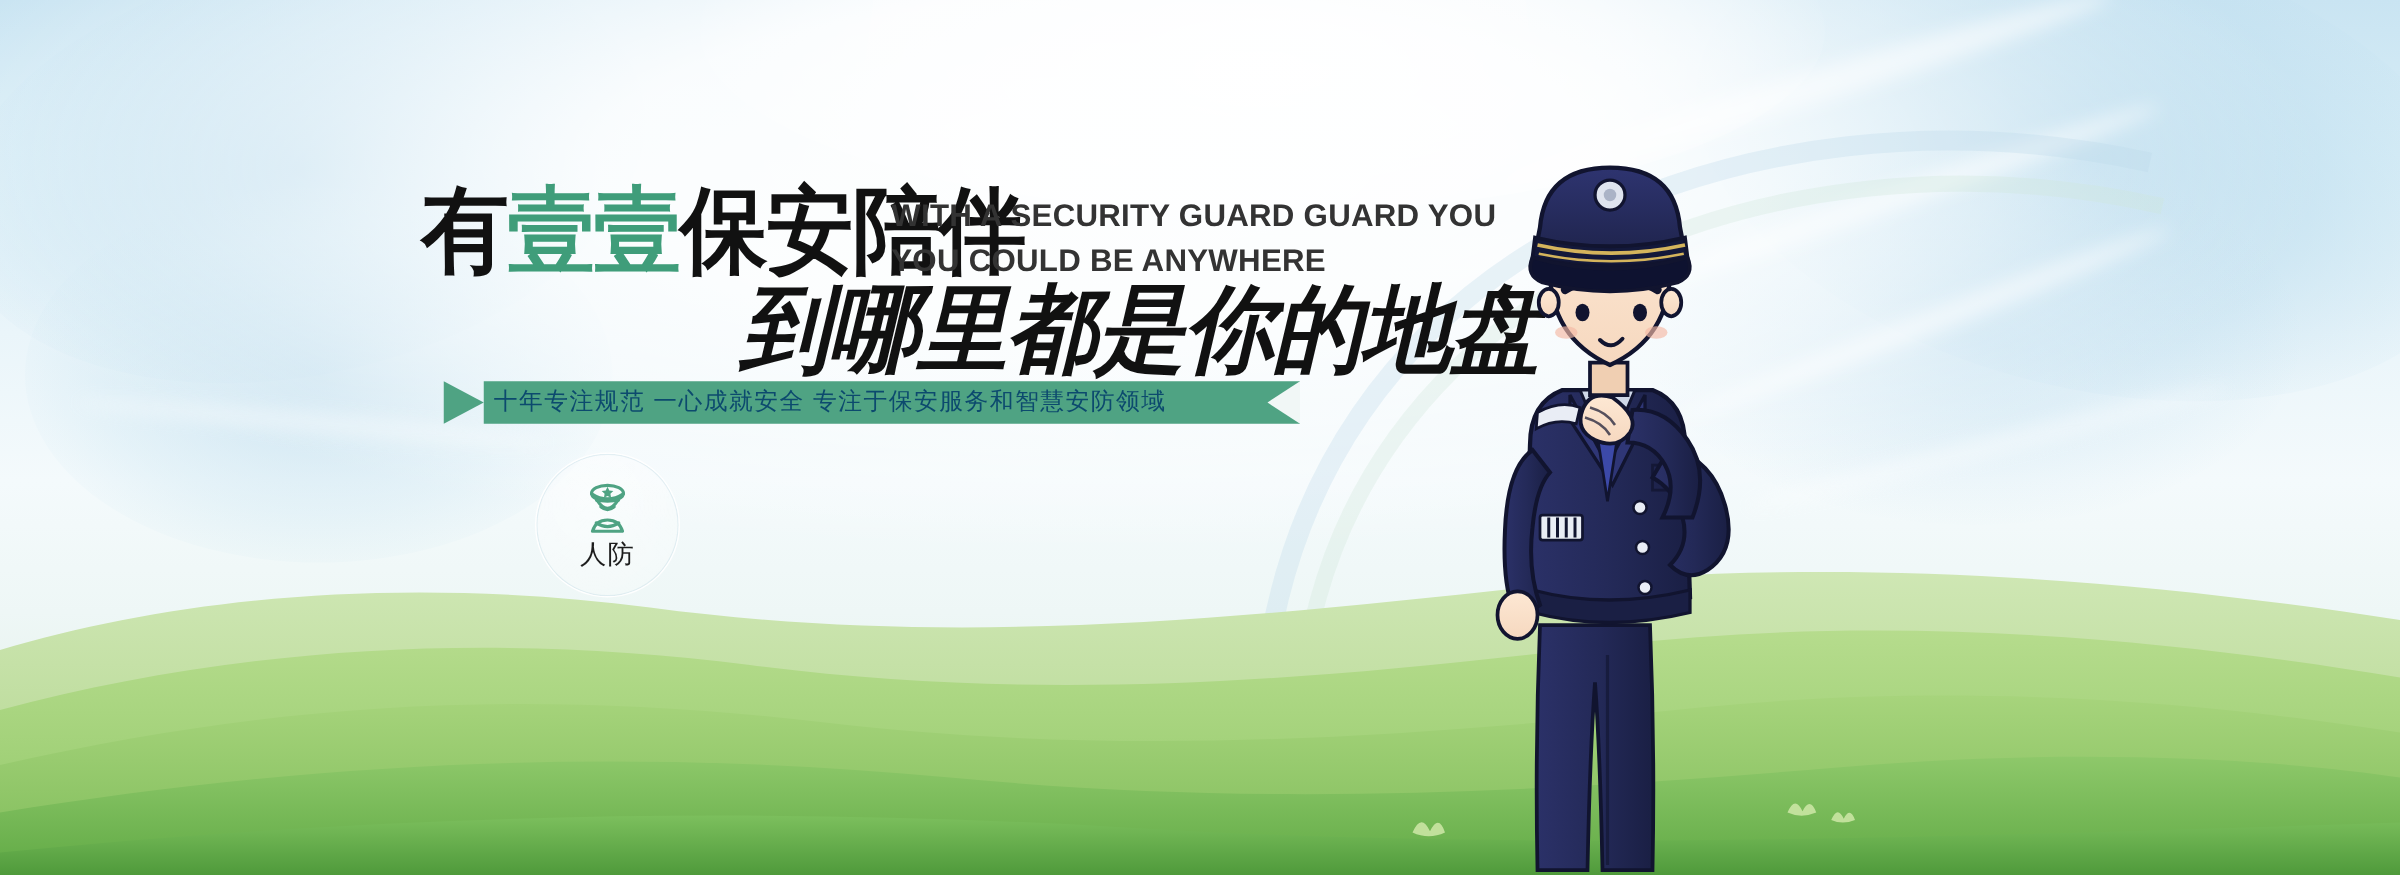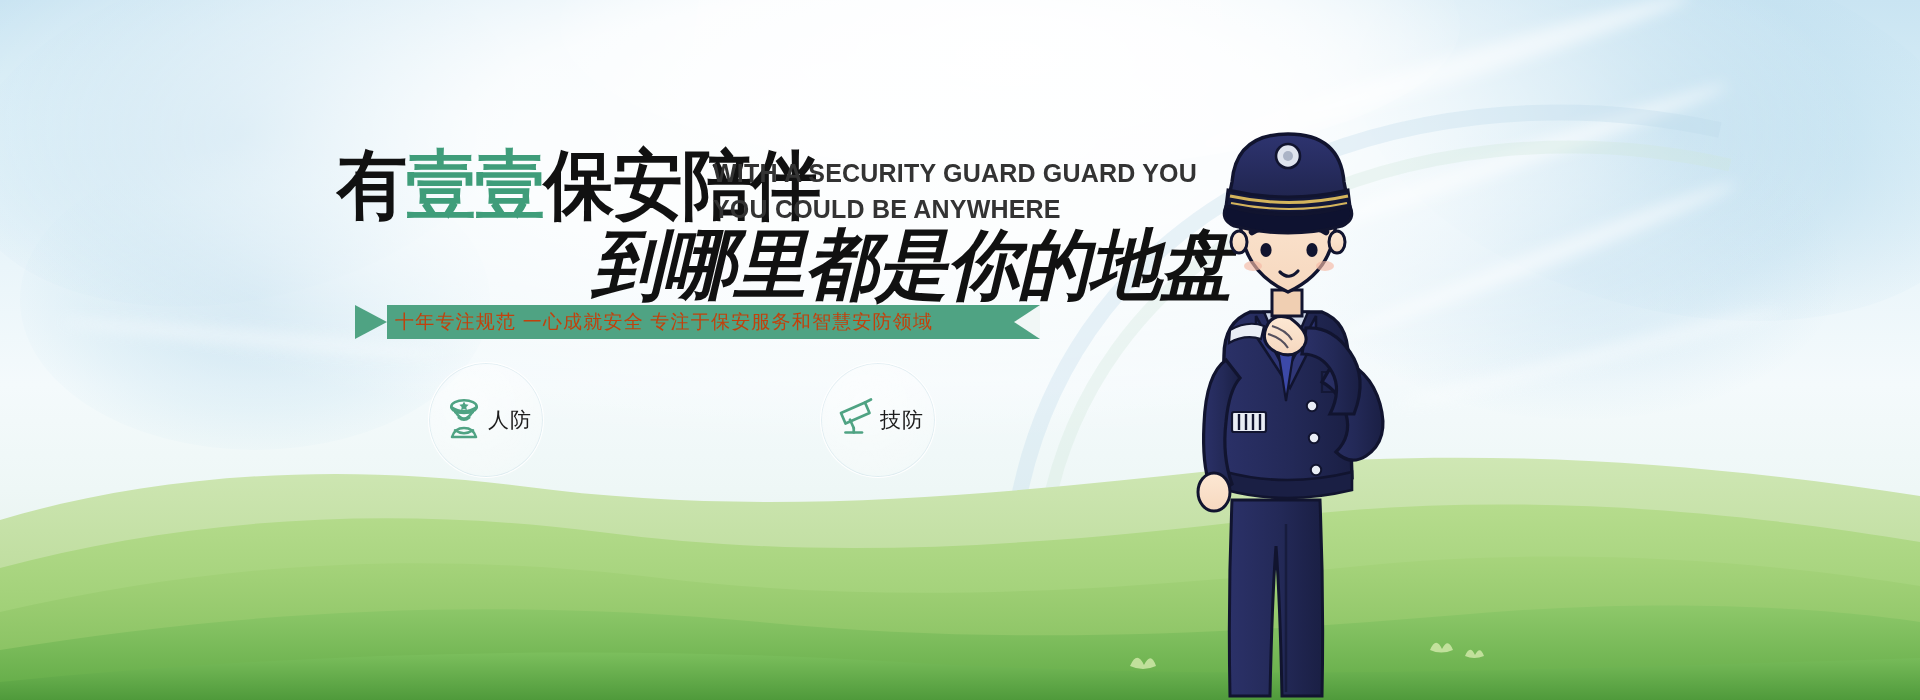--- a/index.html
+++ b/index.html
@@ -59,29 +59,29 @@
   .ribbon{position:absolute;left:355px;top:305px;width:685px;height:34px;}
   .ribbon .body{position:absolute;left:32px;top:0;width:653px;height:34px;
     background:#4fa383;}
   .ribbon .arrow{position:absolute;left:0;top:0;width:0;height:0;
     border-top:17px solid transparent;border-bottom:17px solid transparent;
     border-left:32px solid #4fa383;}
   .ribbon .tail{position:absolute;right:0;top:0;width:0;height:0;
     border-top:17px solid transparent;border-bottom:17px solid transparent;
     border-right:26px solid #f1f7f6;}
   .ribbon .txt{position:absolute;left:40px;top:0;height:34px;line-height:34px;
-    color:#c2410c;font-size:19px;letter-spacing:1.2px;white-space:nowrap;}
+    color:#0c4a6e;font-size:19px;letter-spacing:1.2px;white-space:nowrap;}
 
   
   .features{position:absolute;left:428px;top:362px;width:520px;height:100px;}
   .feat{position:absolute;width:114px;height:114px;border-radius:50%;
     border:1px solid rgba(255,255,255,.95);
     background:radial-gradient(circle at 40% 35%, rgba(255,255,255,.55), rgba(255,255,255,.18));
     box-shadow:0 0 0 1px rgba(200,222,230,.45) inset;
-    display:flex;flex-direction:row;align-items:center;justify-content:center;}
+    display:flex;flex-direction:column;align-items:center;justify-content:center;}
   .feat .ico{width:48px;height:46px;display:block;margin-bottom:2px;}
   .feat .lbl{font-size:21px;color:#1d1d1d;letter-spacing:1px;line-height:24px;}
 
   
   .guard{position:absolute;left:1140px;top:120px;width:300px;height:580px;}
 </style>
 </head>
 <body>
 
 <div id="banner">
@@ -181,32 +181,20 @@
           <path d="M25 28 q7 6 14 0"></path>
           <path d="M16 54 q3.5 -12 16 -12 q12.5 0 16 12 z"></path>
           <path d="M20 45 q12 8 24 0"></path>
         </g>
         <path d="M32 6.5 l1.9 3.9 4.3 .6 -3.1 3 .7 4.3 -3.8 -2 -3.8 2 .7 -4.3 -3.1 -3 4.3 -.6z" fill="#4fa383"></path>
       </svg>
       <span class="lbl">人防</span>
     </div>
 
 
-    <div class="feat" style="left:392px;top:0px;">
-      <svg class="ico" viewBox="0 0 64 60">
-        <g fill="none" stroke="#4fa383" stroke-width="3.6" stroke-linejoin="round" stroke-linecap="round">
-          <path d="M12 22 L44 8 L50 22 L18 36 Z"></path>
-          <path d="M44 8 L52 4"></path>
-          <path d="M24 31 L29 42"></path>
-          <path d="M18 48 h22"></path>
-          <path d="M29 42 v6"></path>
-        </g>
-      </svg>
-      <span class="lbl">技防</span>
-    </div>
   </div>
 
   <svg class="guard" viewBox="0 0 300 580">
     <defs>
       <linearGradient id="navy" x1="0" y1="0" x2="1" y2="0">
         <stop offset="0%" stop-color="#2b3168"></stop>
         <stop offset="55%" stop-color="#232957"></stop>
         <stop offset="100%" stop-color="#1a1f44"></stop>
       </linearGradient>
       <linearGradient id="capg" x1="0" y1="0" x2="0" y2="1">

